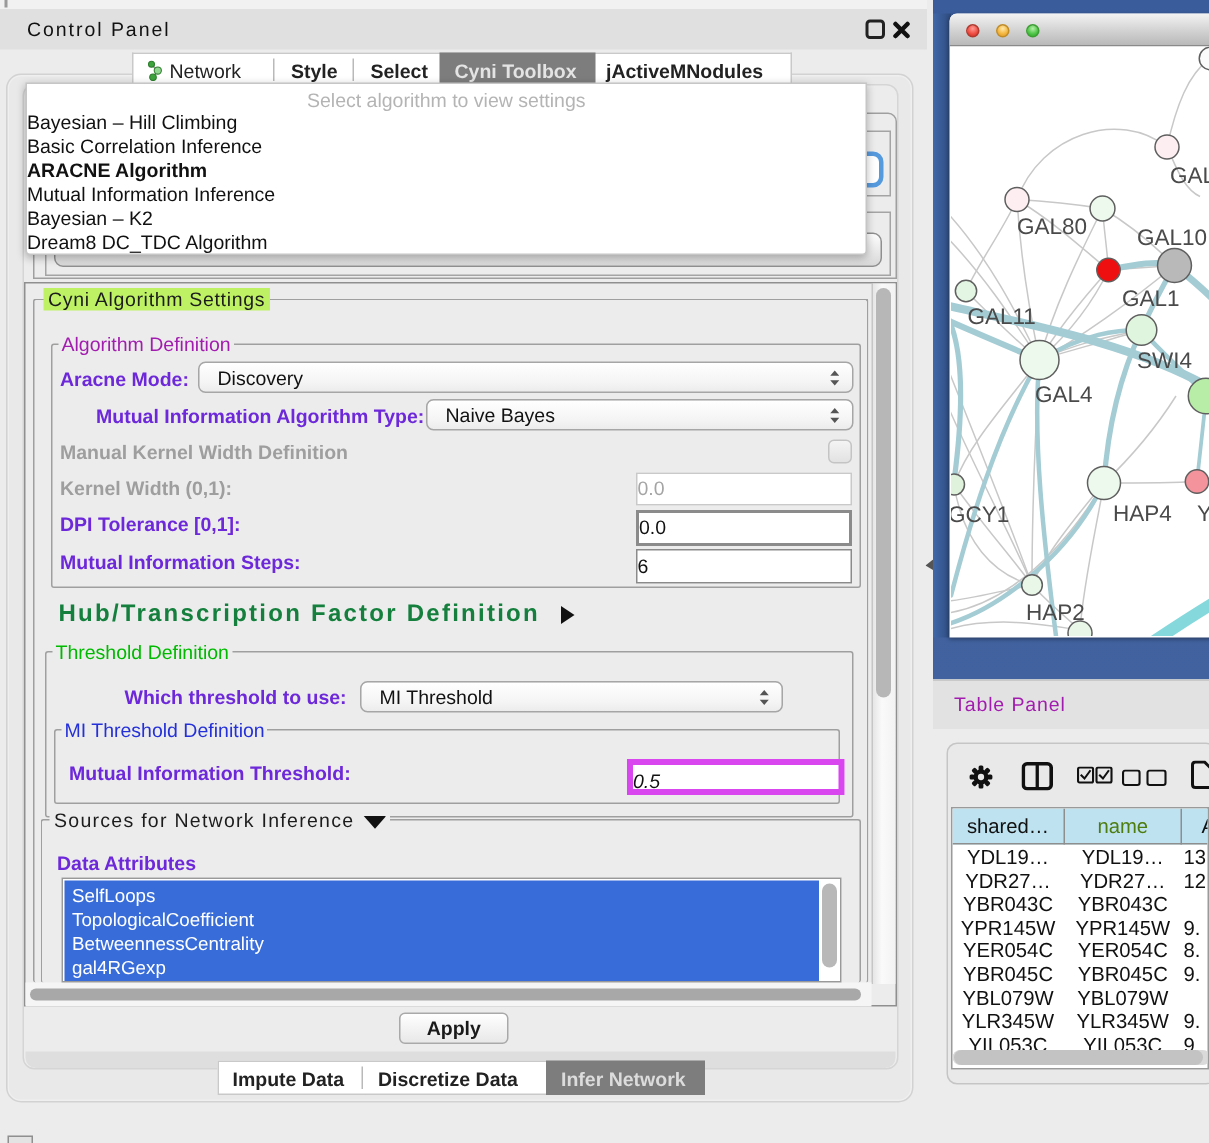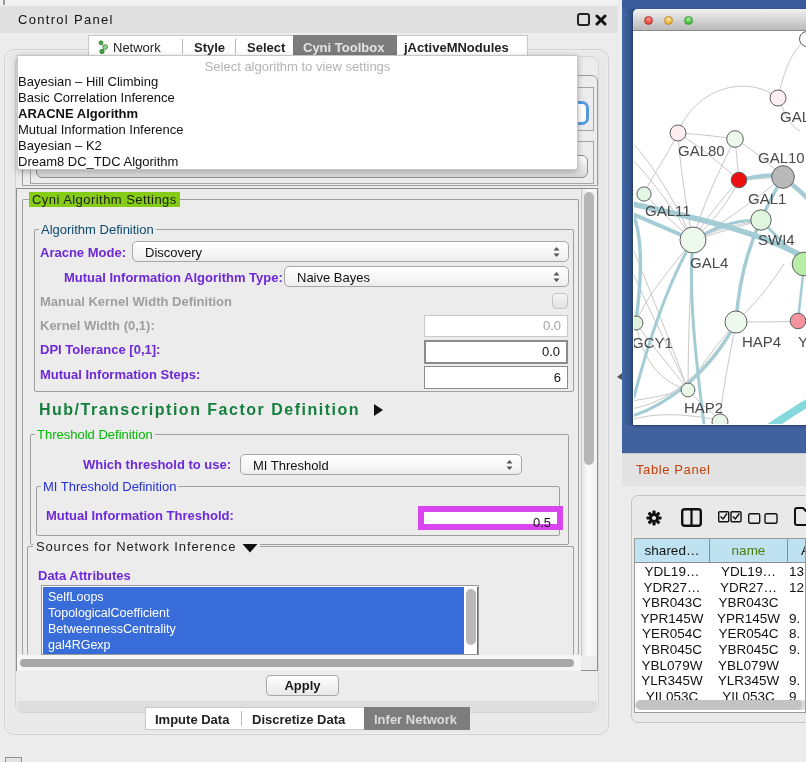--- a/index.html
+++ b/index.html
@@ -5,21 +5,21 @@
   * { margin:0; padding:0; box-sizing:border-box; }
   html,body { width:806px; height:762px; overflow:hidden; }
   body { font-family:"Liberation Sans", sans-serif; background:#ececec; position:relative; }
   .abs { position:absolute; }
   .lbl { font-size:13px; font-weight:bold; color:#6d28d9; }
   .dis { color:#9e9e9e; }
   .groupbox { position:absolute; border:1px solid #9f9f9f; border-radius:2px; }
   .combo { position:absolute; background:linear-gradient(#ffffff,#f4f4f4 70%,#ececec); border:1px solid #a6a6a6; border-radius:5px; font-size:13px; color:#111; }
   .combo .ctext{ position:absolute; left:12px; top:50%; transform:translateY(-50%); }
   .carr { position:absolute; right:7px; top:50%; transform:translateY(-50%); width:9px; height:12px; }
-  .field { position:absolute; background:#fff; font-size:13px; color:#111; text-align:right; padding-right:6px; }
+  .field { position:absolute; background:#fff; font-size:13px; color:#111; padding-right:6px; }
 </style>
 </head>
 <body>
 
 <div class="abs" style="left:0;top:0;width:618px;height:6px;background:#f1f1f1;"></div>
 <div class="abs" style="left:3px;top:0;width:2px;height:5px;background:#9a9a9a;"></div>
 
 <div class="abs" style="left:0;top:6px;width:618px;height:27px;background:#e0e0e0;"></div>
 <div class="abs" style="left:18px;top:12px;font-size:13px;letter-spacing:1.3px;color:#111;">Control Panel</div>
 
@@ -69,24 +69,24 @@
 
 <div class="abs" style="left:16px;top:188px;width:582px;height:483px;background:#ececec;border:1px solid #8f8f8f;"></div>
 
 <div class="abs" style="left:581px;top:189px;width:16px;height:467px;background:linear-gradient(to right,#e6e6e6,#fafafa 40%,#f2f2f2);border-left:1px solid #c6c6c6;"></div>
 <div class="abs" style="left:584px;top:192px;width:10px;height:273px;background:#b7b7b7;border-radius:5px;"></div>
 
 <div class="abs" style="left:17px;top:655px;width:564px;height:16px;background:#f5f5f5;"></div>
 <div class="abs" style="left:20px;top:659px;width:554px;height:8px;background:#a8a8a8;border-radius:4px;"></div>
 
 <div class="abs" style="left:22px;top:199px;width:557px;height:456px;border:1px solid #9f9f9f;border-bottom:none;border-radius:2px;"></div>
-<div class="abs" style="left:29px;top:192px;font-size:13px;letter-spacing:0.45px;color:#1c1c1c;background:#84cc16;padding:0 3px;">Cyni Algorithm Settings</div>
+<div class="abs" style="left:29px;top:192px;font-size:13px;letter-spacing:0.45px;color:#1c1c1c;background:#bef264;padding:0 3px;">Cyni Algorithm Settings</div>
 
 <div class="groupbox" style="left:34px;top:229px;width:540px;height:163px;"></div>
-<div class="abs" style="left:39px;top:222px;font-size:13px;color:#0c4a6e;background:#ececec;padding:0 2px;">Algorithm Definition</div>
+<div class="abs" style="left:39px;top:222px;font-size:13px;color:#a21caf;background:#ececec;padding:0 2px;">Algorithm Definition</div>
 
 <div class="lbl abs" style="left:40px;top:245px;">Aracne Mode:</div>
 <div class="combo" style="left:132px;top:241px;width:437px;height:21px;">
     <span class="ctext">Discovery</span>
   <svg class="carr" viewBox="0 0 9 12">
       <path d="M1.5 4.5 L4.5 1 L7.5 4.5 Z M1.5 7.5 L4.5 11 L7.5 7.5 Z" fill="#555"></path>
     </svg>
   </div>
 
 <div class="lbl abs" style="left:40px;top:270px;margin-left:24px;">Mutual Information Algorithm Type:</div>
@@ -121,30 +121,30 @@
 <div class="combo" style="left:240px;top:454px;width:282px;height:21px;">
     <span class="ctext">MI Threshold</span>
   <svg class="carr" viewBox="0 0 9 12">
       <path d="M1.5 4.5 L4.5 1 L7.5 4.5 Z M1.5 7.5 L4.5 11 L7.5 7.5 Z" fill="#555"></path>
     </svg>
   </div>
 
 <div class="groupbox" style="left:36px;top:486px;width:524px;height:50px;"></div>
 <div class="abs" style="left:41px;top:479px;font-size:13px;color:#2430d8;background:#ececec;padding:0 2px;">MI Threshold Definition</div>
 <div class="lbl abs" style="left:46px;top:508px;">Mutual Information Threshold:</div>
-<div class="field abs" style="left:418px;top:506px;width:145px;height:24px;border:6px solid #d946ef;line-height:22px;">0.5</div>
+<div class="field abs" style="left:418px;top:506px;width:145px;height:24px;border:4px solid #d946ef;line-height:22px;font-style:italic;">0.5</div>
 
 <div class="abs" style="left:27px;top:546px;width:547px;height:109px;border:1px solid #9f9f9f;border-bottom:none;border-radius:2px;"></div>
 <div class="abs" style="left:33px;top:539px;font-size:13px;letter-spacing:0.85px;color:#1c1c1c;background:#ececec;padding:0 3px;">Sources for Network Inference <svg style="vertical-align:-2px;margin-left:0;" width="16" height="10" viewBox="0 0 14 10">
       <path d="M0.5 1 L15.5 1 L8 9.5 Z" fill="#111"></path>
     </svg></div>
 
 <div class="lbl abs" style="left:38px;top:568px;">Data Attributes</div>
 
-<div class="abs" style="left:41px;top:585px;width:438px;height:70px;background:#fff;border:1px solid #999;overflow:hidden;">
+<div class="abs" style="left:41px;top:585px;width:520px;height:70px;background:#fff;border:1px solid #999;overflow:hidden;">
   <div style="position:absolute;left:1px;top:1px;width:503px;height:70px;background:#386cd9;color:#fff;font-size:12.5px;line-height:16px;padding:2px 0 0 5px;">
     SelfLoops<br>TopologicalCoefficient<br>BetweennessCentrality<br>gal4RGexp
   </div>
   <div style="position:absolute;right:1px;top:1px;width:13px;height:68px;background:#fff;"></div>
   <div style="position:absolute;right:2px;top:3px;width:10px;height:56px;background:#b8b8b8;border-radius:5px;"></div>
 </div>
 
 <div class="abs" style="left:266px;top:675px;width:73px;height:21px;background:linear-gradient(#ffffff,#f1f1f1 60%,#e8e8e8);border:1px solid #a9a9a9;border-radius:4px;text-align:center;font-size:13px;font-weight:bold;color:#1a1a1a;line-height:19px;">Apply</div>
 
 <div class="abs" style="left:145px;top:707px;width:325px;height:23px;background:#fff;border:1px solid #c9c9c9;"></div>
@@ -252,21 +252,21 @@
     <text x="124" y="214">SWI4</text>
     <text x="56" y="237">GAL4</text>
     <text x="-2" y="317">GCY1</text>
     <text x="108" y="316">HAP4</text>
     <text x="164" y="316">YM</text>
     <text x="50" y="382">HAP2</text>
   </g>
 </svg>
 
 <div class="abs" style="left:622px;top:453px;width:184px;height:33px;background:#e2e2e2;border-top:1px solid #c9c9c9;"></div>
-<div class="abs" style="left:636px;top:462px;font-size:13px;letter-spacing:0.6px;color:#c2410c;">Table Panel</div>
+<div class="abs" style="left:636px;top:462px;font-size:13px;letter-spacing:0.6px;color:#a21caf;">Table Panel</div>
 
 <div class="abs" style="left:631px;top:495px;width:180px;height:228px;background:#e9e9e9;border:1px solid #c5c5c5;border-radius:7px;"></div>
 
 <svg class="abs" style="left:646px;top:510px;" width="16" height="16" viewBox="0 0 16 16">
   <g transform="translate(8,8)" fill="#111">
     <circle r="5"></circle>
     <g>
       <rect x="-1.6" y="-7.6" width="3.2" height="3.4" rx="1"></rect>
       <rect x="-1.6" y="4.2" width="3.2" height="3.4" rx="1"></rect>
       <rect x="-7.6" y="-1.6" width="3.4" height="3.2" rx="1"></rect>

